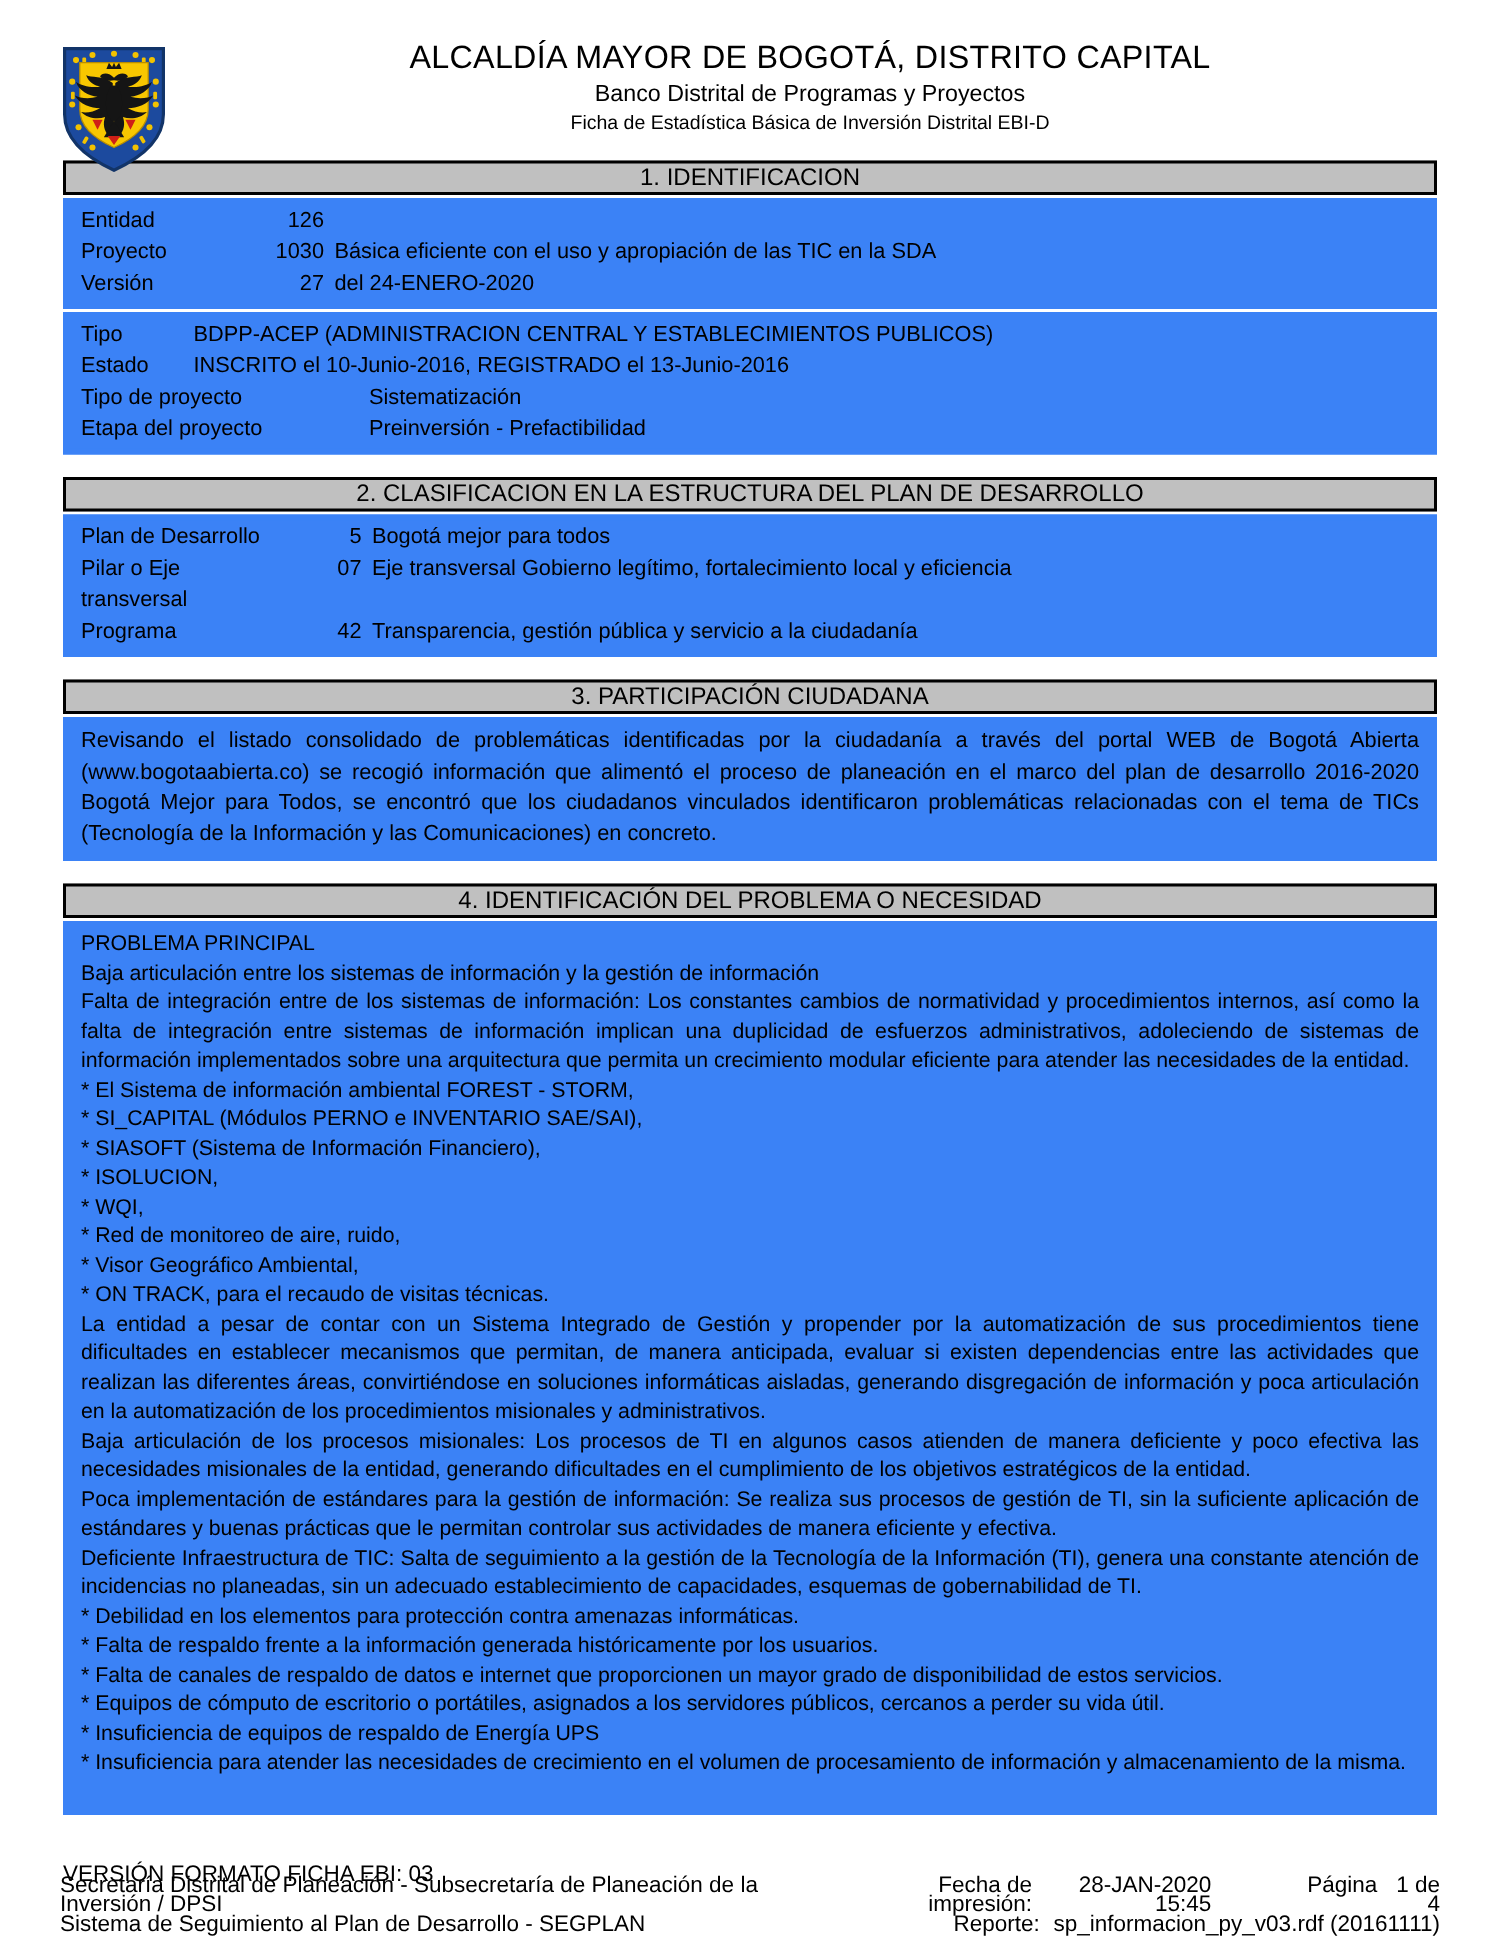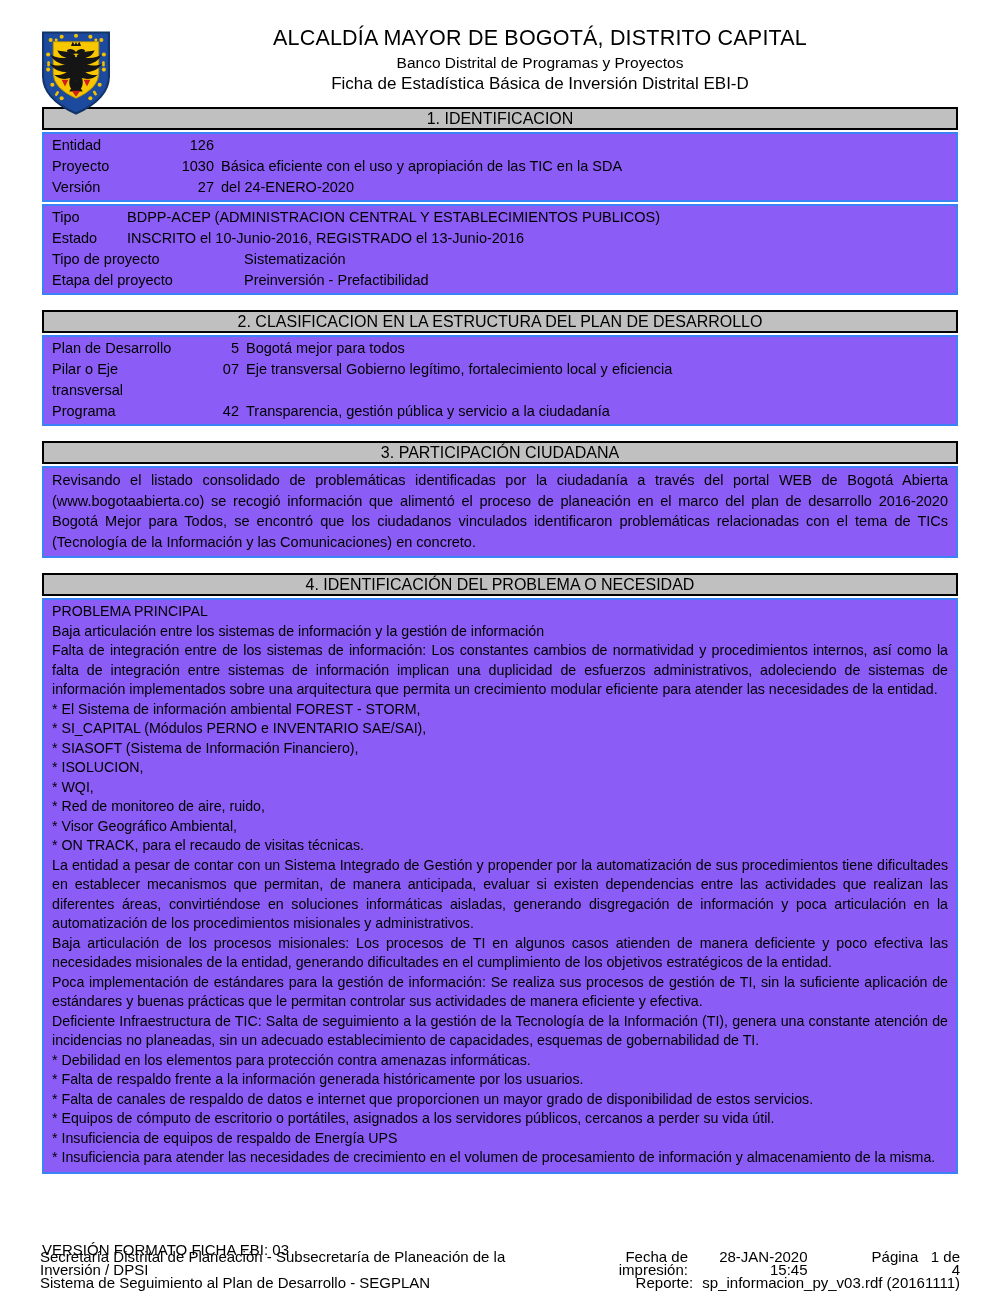--- a/index.html
+++ b/index.html
@@ -12,58 +12,58 @@
     overflow: hidden;
   }
   .page { position:absolute; inset:0; background:#fff; }
 
   
   .doc-header { position: relative; padding-top: 26px; height: 92px; }
   .logo { position:absolute; left:38px; top:27px; width:76px; height:92px; }
   .titles { margin-left: 80px; text-align: center; }
   .title-main { font-size: 21.5px; letter-spacing: .2px; }
   .title-sub1 { font-size: 15.5px; margin-top: 3px; }
-  .title-sub2 { font-size: 17px; margin-top: 2px; }
+  .title-sub2 { font-size: 13px; margin-top: 2px; }
 
   
   .sections { margin: 2px 42px 0 42px; }
   .sec-header {
     margin-top: 15px;
     border: 2px solid #000;
     background: #c0c0c0;
     text-align: center;
     font-size: 16px;
     line-height: 17px;
     padding: 1px 0;
   }
   .box {
     margin-top: 2px;
-    border: 2px solid #3b82f6;
-    background: #8b5cf6;
+    border: 4px solid #3b82f6;
+    background: #3b82f6;
     padding: 1px 0 2px 0;
   }
   .row { display: flex; font-size: 14.5px; line-height: 21px; padding: 0 8px; }
   .lbl  { flex: 0 0 auto; }
   .l110 { flex: 0 0 110px; }
   .l68  { flex: 0 0 68px; }
   .l185 { flex: 0 0 185px; }
   .l135 { flex: 0 0 135px; }
   .num  { flex: 0 0 52px; text-align: right; white-space: pre; }
   .val  { flex: 1 1 auto; margin-left: 7px; }
 
   .para {
     font-size: 14.5px;
     line-height: 20.6px;
     text-align: justify;
     padding: 1px 8px 2px 8px;
   }
 
   .p4 { font-size: 14.2px; line-height: 19.5px; padding: 0 8px; }
   .p4.justify { text-align: justify; }
-  .box-problem { padding-top: 2px; padding-bottom: 4px; }
+  .box-problem { padding-top: 2px; padding-bottom: 20px; }
 
   
   .footer-version {
     position: absolute; left: 42px; bottom: 36px;
     font-size: 15px;
   }
   .footer-small {
     position: absolute; left: 40px; right: 40px; bottom: 5px;
     font-size: 15px;
     display: flex; justify-content: flex-end;

